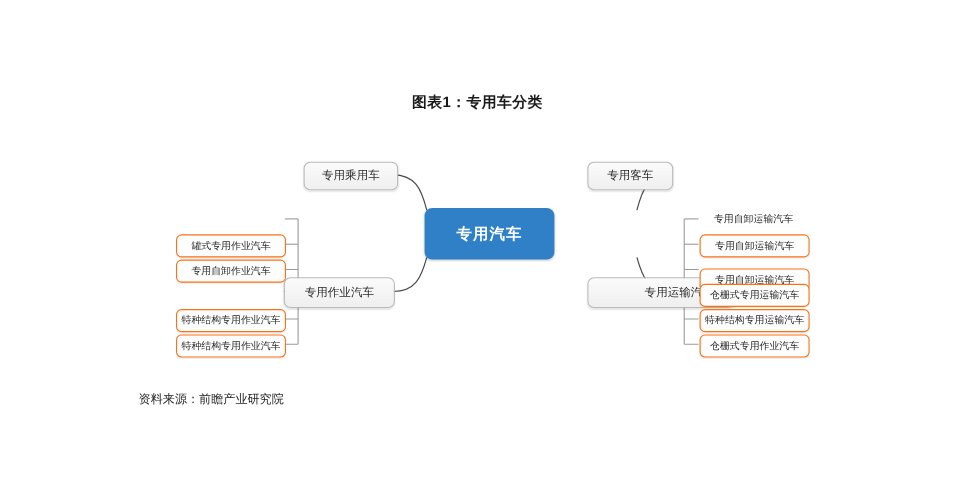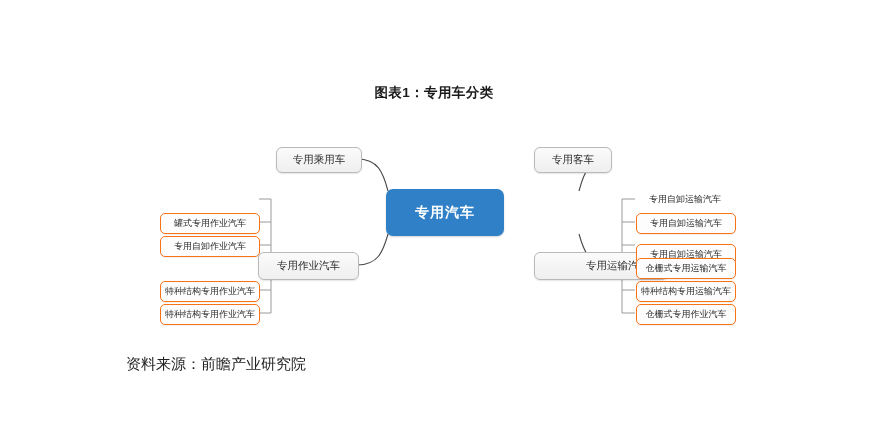--- a/index.html
+++ b/index.html
@@ -32,21 +32,21 @@
     font-weight: bold;
     color: #1a1a1a;
     letter-spacing: 0.4px;
     white-space: nowrap;
   }
   
   .source-note {
     position: absolute;
     left: 126px;
     top: 355px;
-    font-size: 15px;
+    font-size: 11px;
     color: #1f1f1f;
     white-space: nowrap;
     font-family: Liberation Serif, serif;
   }
   
   .connectors {
     position: absolute;
     left: 0; top: 0;
     width: 888px;
     height: 444px;

